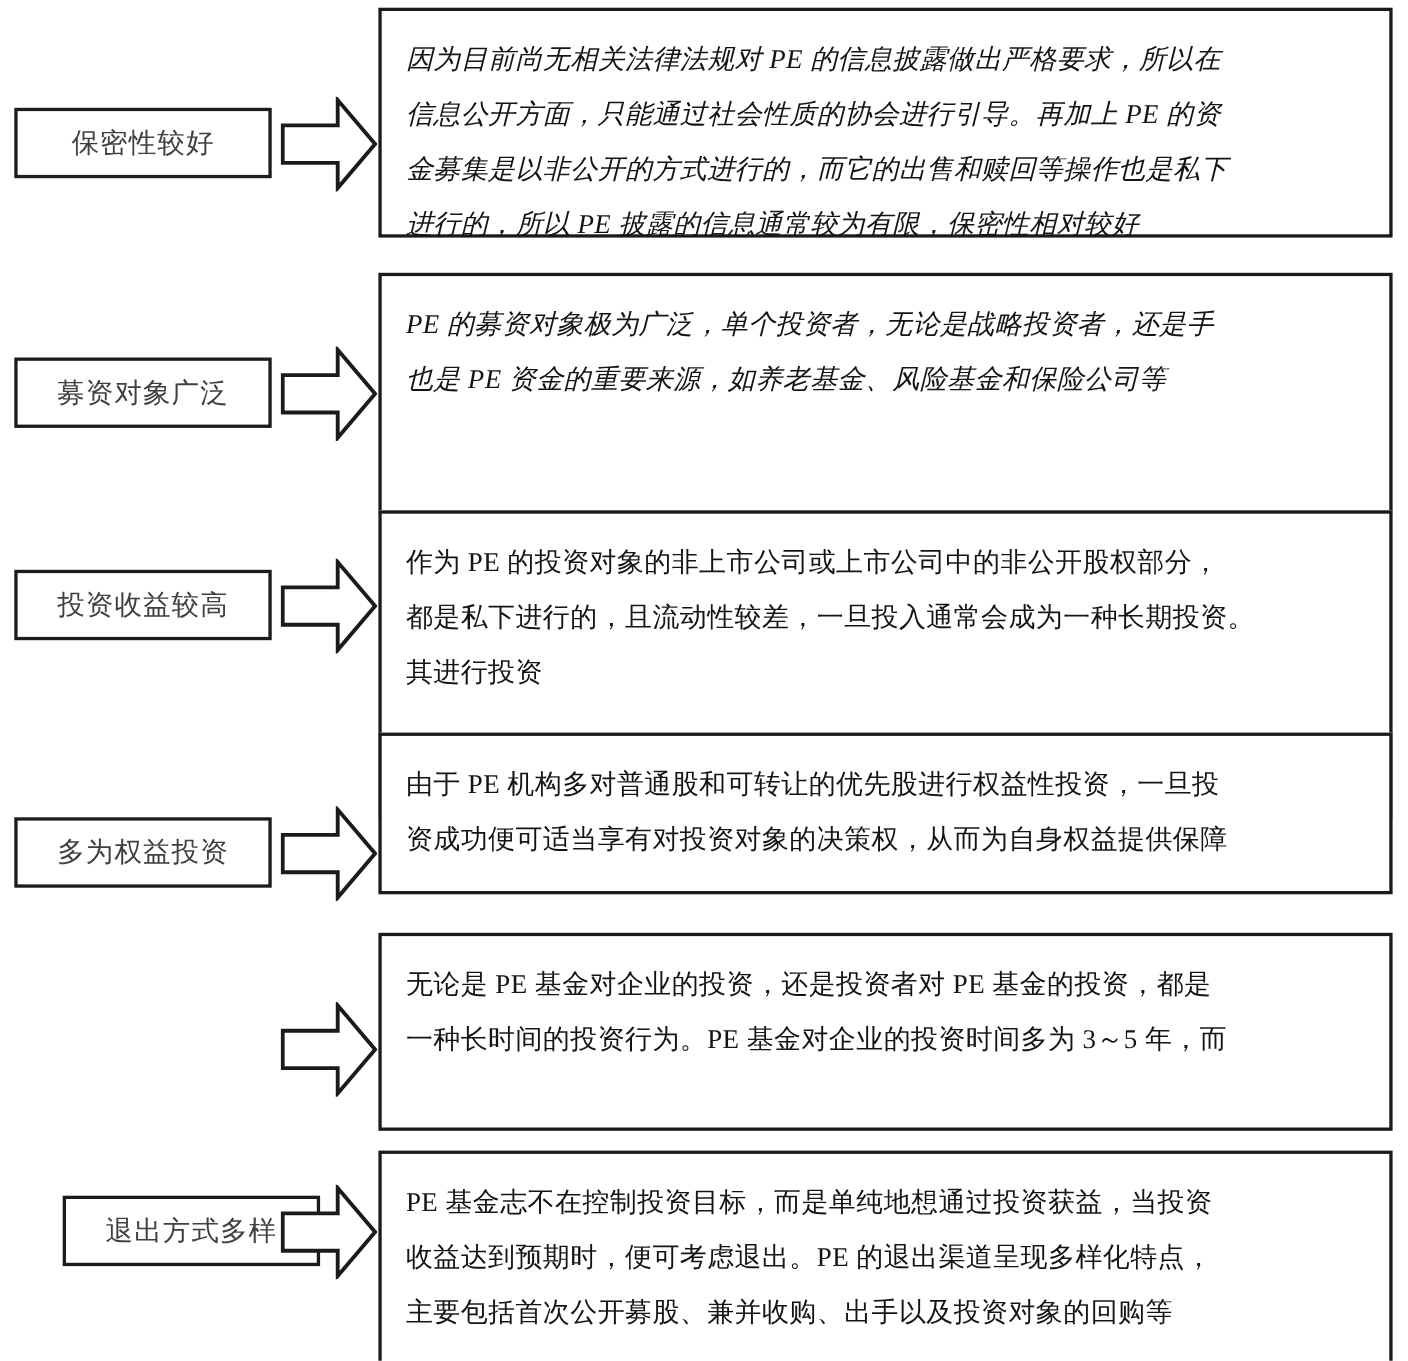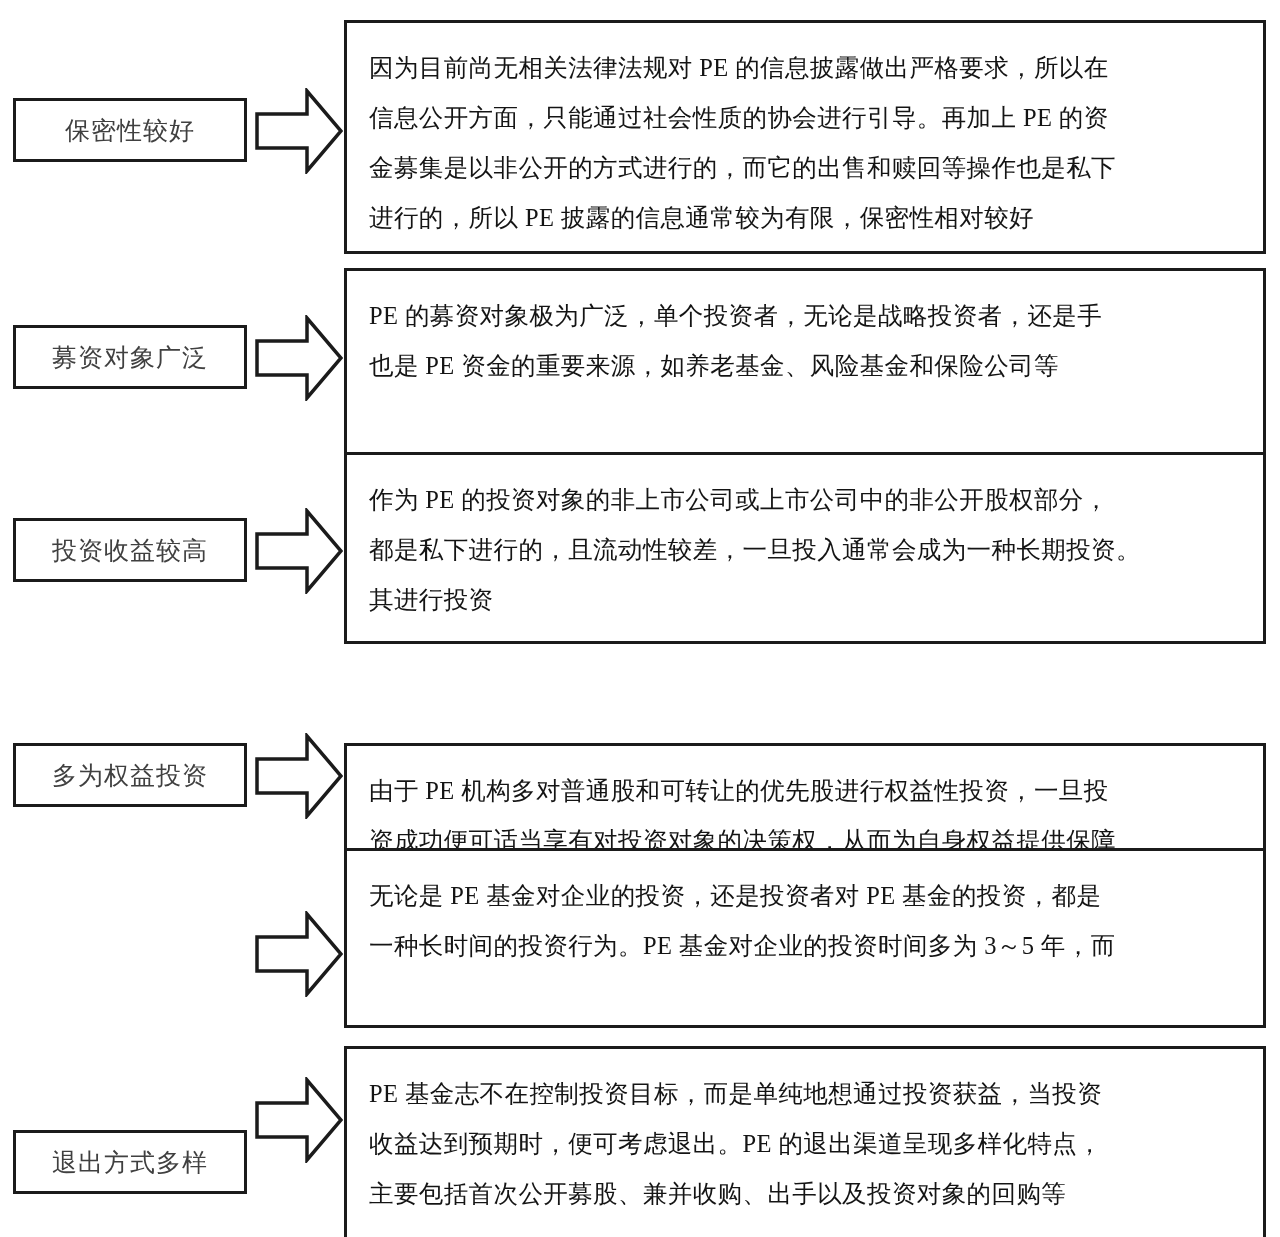--- a/index.html
+++ b/index.html
@@ -72,73 +72,73 @@
 
 <div id="diagram">
     <div class="label-box" style="top: 98px;">
       <span class="label-text">保密性较好</span>
     </div>
     <div class="arrow" style="top: 88px;">
       <svg viewBox="0 0 88 86" xmlns="http://www.w3.org/2000/svg" aria-hidden="true">
   <polygon points="2,26 52,26 52,3 86,43 52,83 52,60 2,60" fill="#ffffff" stroke="#1b1b1b" stroke-width="3.5" stroke-linejoin="miter"></polygon>
 </svg>
     </div>
-    <div class="desc-box" style="top: 20px; height: 234px;">
+    <div class="desc-box" style="top: 7px; height: 209px; font-style: italic;">
       <div class="desc-line">因为目前尚无相关法律法规对 PE 的信息披露做出严格要求，所以在</div>
       <div class="desc-line">信息公开方面，只能通过社会性质的协会进行引导。再加上 PE 的资</div>
       <div class="desc-line">金募集是以非公开的方式进行的，而它的出售和赎回等操作也是私下</div>
       <div class="desc-line">进行的，所以 PE 披露的信息通常较为有限，保密性相对较好</div>
     </div>
     <div class="label-box" style="top: 325px;">
       <span class="label-text">募资对象广泛</span>
     </div>
     <div class="arrow" style="top: 315px;">
       <svg viewBox="0 0 88 86" xmlns="http://www.w3.org/2000/svg" aria-hidden="true">
   <polygon points="2,26 52,26 52,3 86,43 52,83 52,60 2,60" fill="#ffffff" stroke="#1b1b1b" stroke-width="3.5" stroke-linejoin="miter"></polygon>
 </svg>
     </div>
-    <div class="desc-box" style="top: 268px; height: 219px;">
+    <div class="desc-box" style="top: 248px; height: 219px; font-style: italic;">
       <div class="desc-line">PE 的募资对象极为广泛，单个投资者，无论是战略投资者，还是手</div>
       <div class="desc-line">也是 PE 资金的重要来源，如养老基金、风险基金和保险公司等</div>
     </div>
     <div class="label-box" style="top: 518px;">
       <span class="label-text">投资收益较高</span>
     </div>
     <div class="arrow" style="top: 508px;">
       <svg viewBox="0 0 88 86" xmlns="http://www.w3.org/2000/svg" aria-hidden="true">
   <polygon points="2,26 52,26 52,3 86,43 52,83 52,60 2,60" fill="#ffffff" stroke="#1b1b1b" stroke-width="3.5" stroke-linejoin="miter"></polygon>
 </svg>
     </div>
-    <div class="desc-box" style="top: 452px; height: 192px;">
+    <div class="desc-box" style="top: 464px; height: 280px;">
       <div class="desc-line">作为 PE 的投资对象的非上市公司或上市公司中的非公开股权部分，</div>
       <div class="desc-line">都是私下进行的，且流动性较差，一旦投入通常会成为一种长期投资。</div>
       <div class="desc-line">其进行投资</div>
     </div>
     <div class="label-box" style="top: 743px;">
       <span class="label-text">多为权益投资</span>
     </div>
     <div class="arrow" style="top: 733px;">
       <svg viewBox="0 0 88 86" xmlns="http://www.w3.org/2000/svg" aria-hidden="true">
   <polygon points="2,26 52,26 52,3 86,43 52,83 52,60 2,60" fill="#ffffff" stroke="#1b1b1b" stroke-width="3.5" stroke-linejoin="miter"></polygon>
 </svg>
     </div>
-    <div class="desc-box" style="top: 743px; height: 130px;">
+    <div class="desc-box" style="top: 666px; height: 147px;">
       <div class="desc-line">由于 PE 机构多对普通股和可转让的优先股进行权益性投资，一旦投</div>
       <div class="desc-line">资成功便可适当享有对投资对象的决策权，从而为自身权益提供保障</div>
     </div>
     <div class="arrow" style="top: 911px;">
       <svg viewBox="0 0 88 86" xmlns="http://www.w3.org/2000/svg" aria-hidden="true">
   <polygon points="2,26 52,26 52,3 86,43 52,83 52,60 2,60" fill="#ffffff" stroke="#1b1b1b" stroke-width="3.5" stroke-linejoin="miter"></polygon>
 </svg>
     </div>
     <div class="desc-box" style="top: 848px; height: 180px;">
       <div class="desc-line">无论是 PE 基金对企业的投资，还是投资者对 PE 基金的投资，都是</div>
       <div class="desc-line">一种长时间的投资行为。PE 基金对企业的投资时间多为 3～5 年，而</div>
     </div>
-    <div class="label-box" style="top: 1130px;">
+    <div class="label-box" style="top: 1087px; margin-left: 44px;">
       <span class="label-text">退出方式多样</span>
     </div>
     <div class="arrow" style="top: 1077px;">
       <svg viewBox="0 0 88 86" xmlns="http://www.w3.org/2000/svg" aria-hidden="true">
   <polygon points="2,26 52,26 52,3 86,43 52,83 52,60 2,60" fill="#ffffff" stroke="#1b1b1b" stroke-width="3.5" stroke-linejoin="miter"></polygon>
 </svg>
     </div>
     <div class="desc-box" style="top: 1046px; height: 210px;">
       <div class="desc-line">PE 基金志不在控制投资目标，而是单纯地想通过投资获益，当投资</div>
       <div class="desc-line">收益达到预期时，便可考虑退出。PE 的退出渠道呈现多样化特点，</div>

